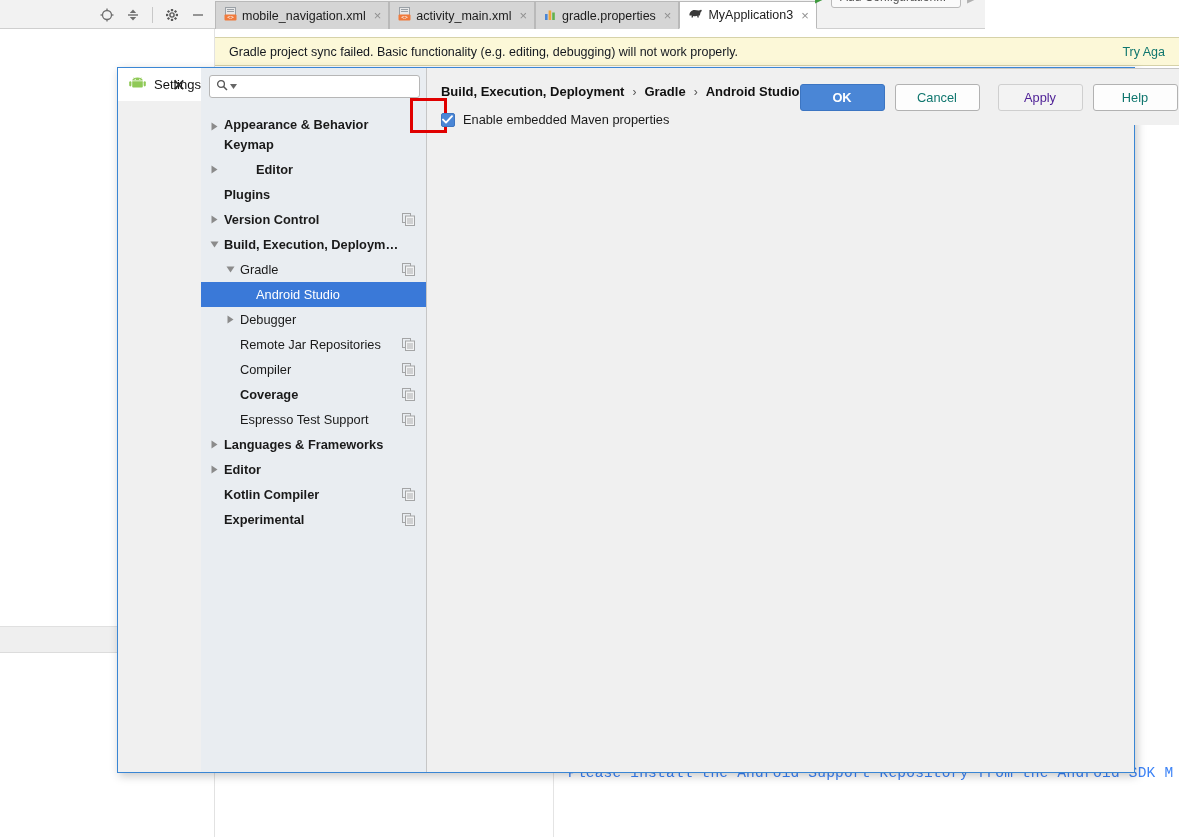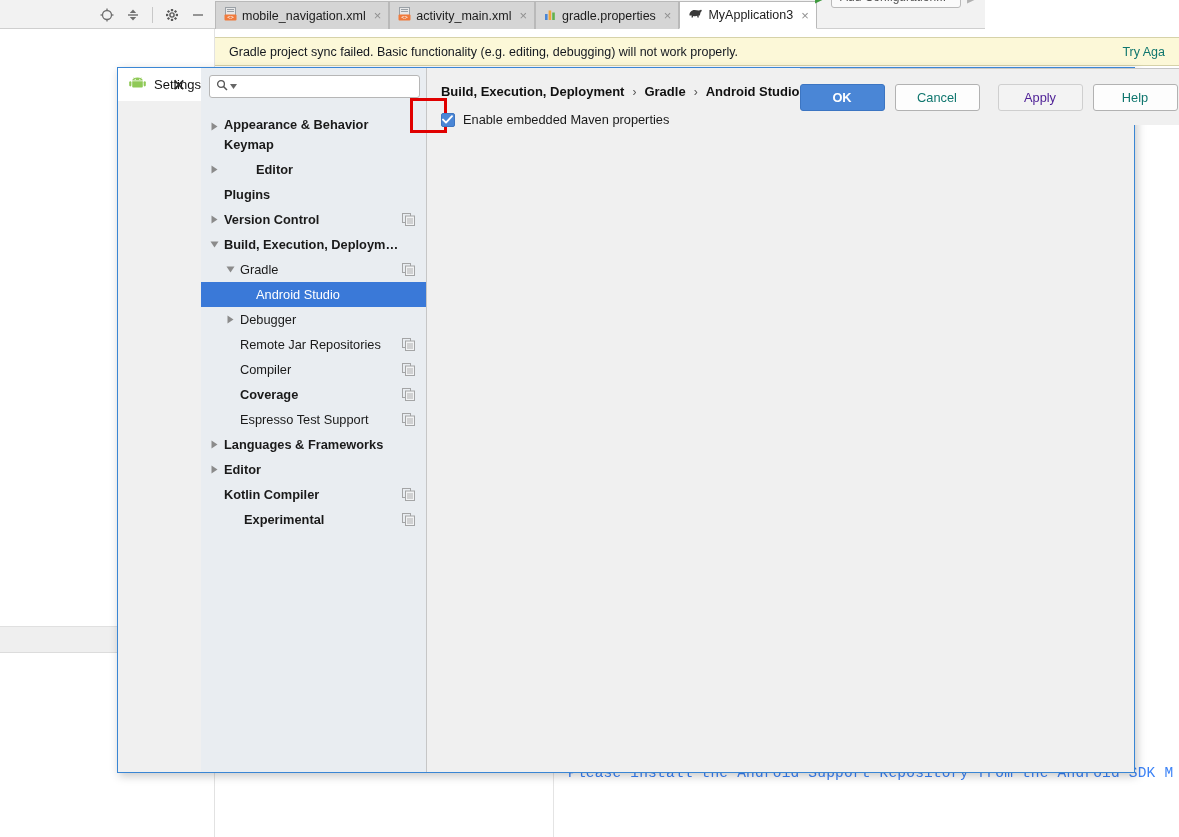--- a/index.html
+++ b/index.html
@@ -454,21 +454,21 @@
               <span class="twist none"></span>
               <span class="tlabel">Kotlin Compiler</span>
               <span class="copyico"><svg width="13" height="13" viewBox="0 0 13 13">
                   <rect x="0.5" y="0.5" width="8" height="9" fill="none" stroke="#8d8d8d"></rect>
                   <rect x="3.5" y="3" width="9" height="9.5" fill="#f5f5f5" stroke="#8d8d8d"></rect>
                   <line x1="5" y1="6" x2="11" y2="6" stroke="#9b9b9b"></line>
                   <line x1="5" y1="8" x2="11" y2="8" stroke="#9b9b9b"></line>
                   <line x1="5" y1="10" x2="11" y2="10" stroke="#9b9b9b"></line>
                 </svg></span>
             </div>
-            <div class="trow bold" style="padding-left: 8px; gap: 20px;">
+            <div class="trow bold" style="padding-left: 8px;">
               <span class="twist none"></span>
               <span class="tlabel">Experimental</span>
               <span class="copyico"><svg width="13" height="13" viewBox="0 0 13 13">
                   <rect x="0.5" y="0.5" width="8" height="9" fill="none" stroke="#8d8d8d"></rect>
                   <rect x="3.5" y="3" width="9" height="9.5" fill="#f5f5f5" stroke="#8d8d8d"></rect>
                   <line x1="5" y1="6" x2="11" y2="6" stroke="#9b9b9b"></line>
                   <line x1="5" y1="8" x2="11" y2="8" stroke="#9b9b9b"></line>
                   <line x1="5" y1="10" x2="11" y2="10" stroke="#9b9b9b"></line>
                 </svg></span>
             </div>

